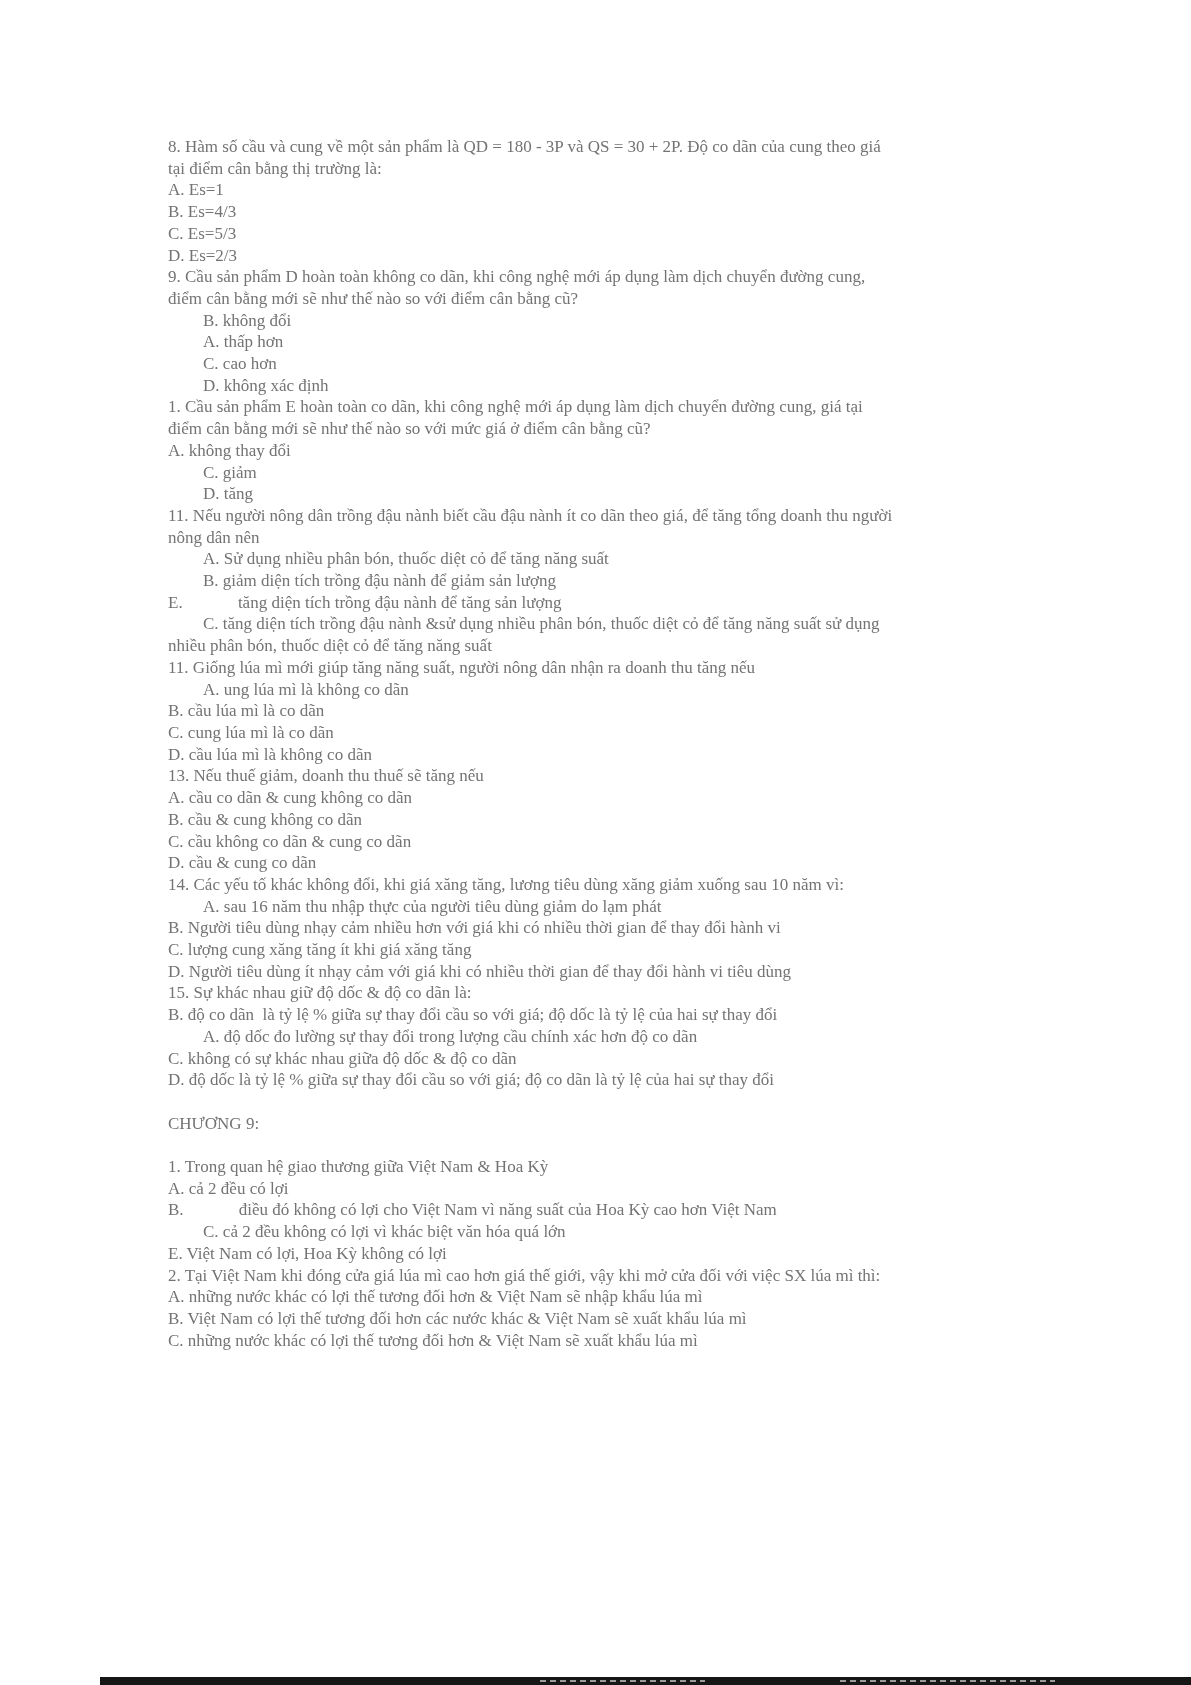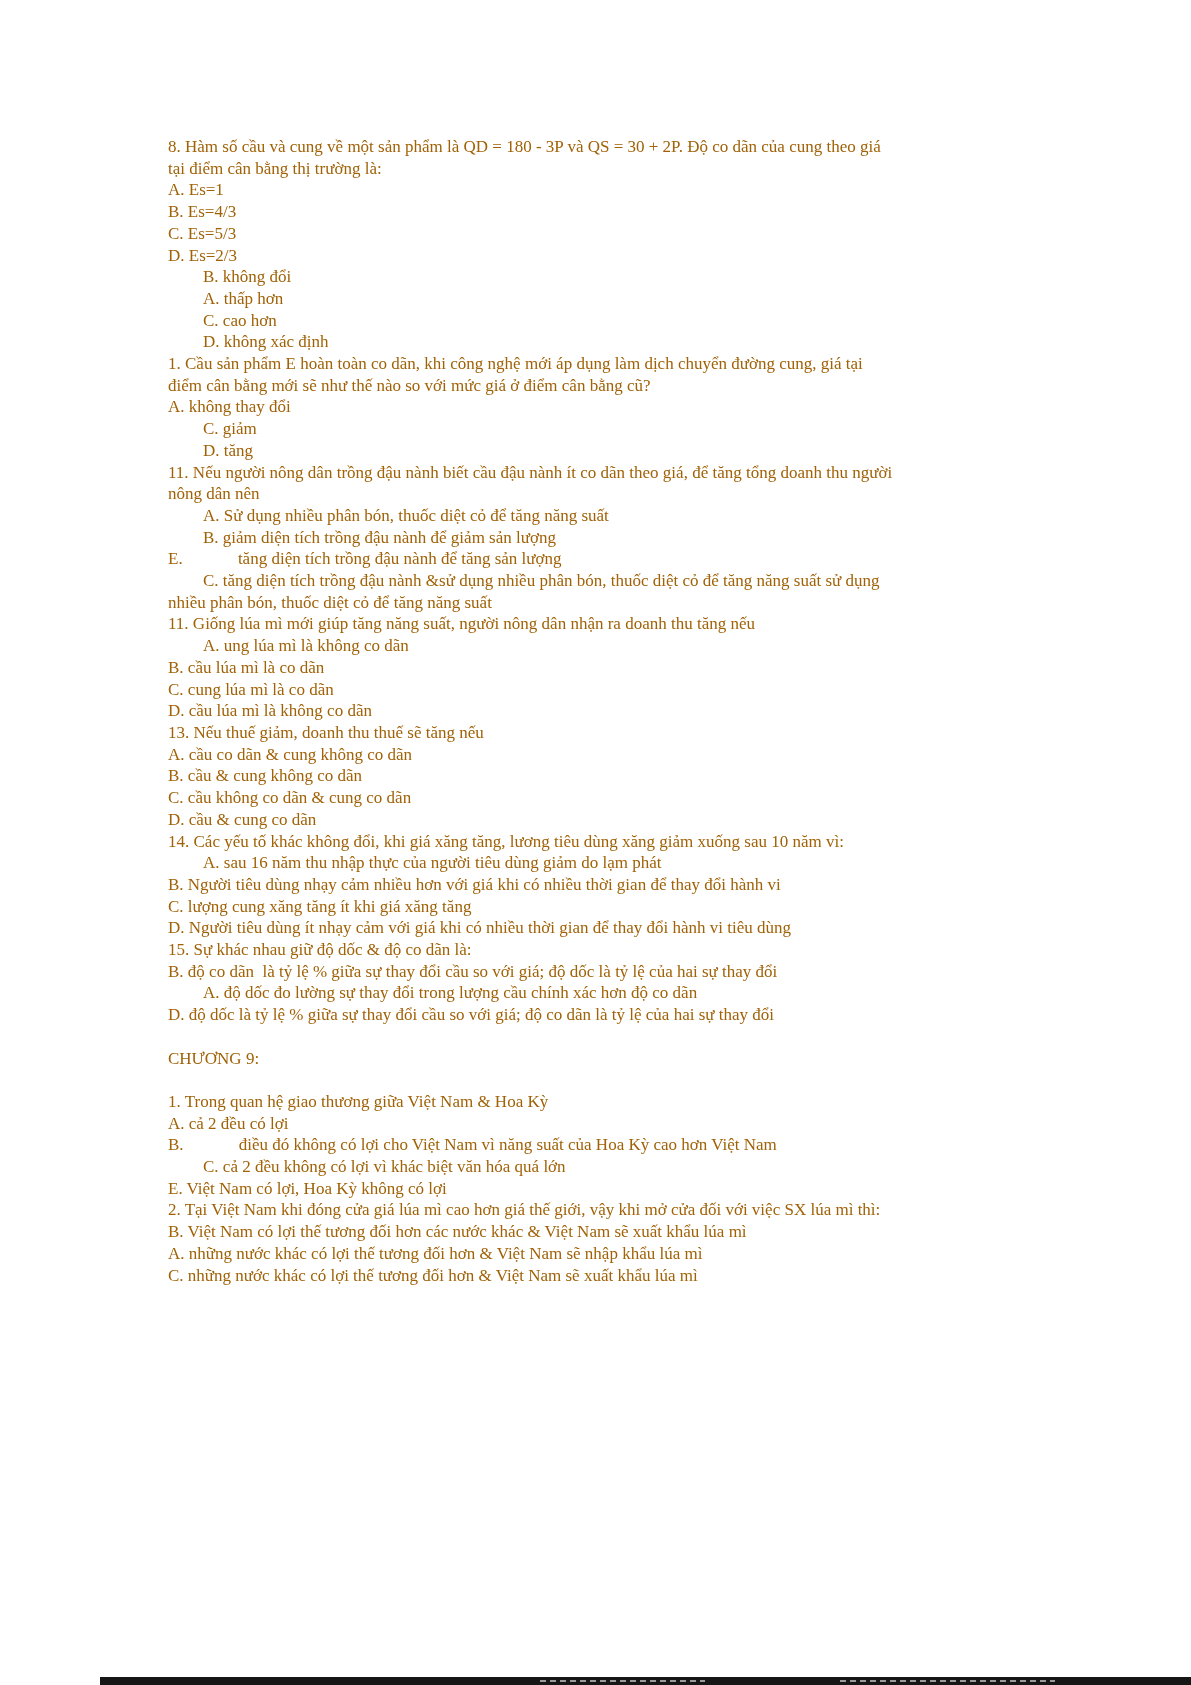--- a/index.html
+++ b/index.html
@@ -45,26 +45,27 @@
     height: 2px;
     background-image: repeating-linear-gradient(90deg, var(--dash, #9a9a9a) 0 6px, transparent 6px 10px);
   }
   .d1 { left: 440px; width: 165px; }
   .d2 { left: 740px; width: 215px; }
 </style>
 </head>
 <body style="background: rgb(255, 255, 255);">
 
 <div class="page">
-  <div class="doc" style="color: #a16207;">
+  <div class="doc" style="color: #737373;">
       <p class="line">8. Hàm số cầu và cung về một sản phẩm là QD = 180 - 3P và QS = 30 + 2P. Độ co dãn của cung theo giá tại điểm cân bằng thị trường là:</p>
       <p class="line">A. Es=1</p>
       <p class="line">B. Es=4/3</p>
       <p class="line">C. Es=5/3</p>
       <p class="line">D. Es=2/3</p>
+      <p class="line">9. Cầu sản phẩm D hoàn toàn không co dãn, khi công nghệ mới áp dụng làm dịch chuyển đường cung, điểm cân bằng mới sẽ như thế nào so với điểm cân bằng cũ?</p>
       <p class="line indent">B. không đổi</p>
       <p class="line indent">A. thấp hơn</p>
       <p class="line indent">C. cao hơn</p>
       <p class="line indent">D. không xác định</p>
       <p class="line">1. Cầu sản phẩm E hoàn toàn co dãn, khi công nghệ mới áp dụng làm dịch chuyển đường cung, giá tại điểm cân bằng mới sẽ như thế nào so với mức giá ở điểm cân bằng cũ?</p>
       <p class="line">A. không thay đổi</p>
       <p class="line indent">C. giảm</p>
       <p class="line indent">D. tăng</p>
       <p class="line">11. Nếu người nông dân trồng đậu nành biết cầu đậu nành ít co dãn theo giá, để tăng tổng doanh thu người nông dân nên</p>
       <p class="line indent">A. Sử dụng nhiều phân bón, thuốc diệt cỏ để tăng năng suất</p>
@@ -82,31 +83,32 @@
       <p class="line">C. cầu không co dãn &amp; cung co dãn</p>
       <p class="line">D. cầu &amp; cung co dãn</p>
       <p class="line">14. Các yếu tố khác không đổi, khi giá xăng tăng, lương tiêu dùng xăng giảm xuống sau 10 năm vì:</p>
       <p class="line indent">A. sau 16 năm thu nhập thực của người tiêu dùng giảm do lạm phát</p>
       <p class="line">B. Người tiêu dùng nhạy cảm nhiều hơn với giá khi có nhiều thời gian để thay đổi hành vi</p>
       <p class="line">C. lượng cung xăng tăng ít khi giá xăng tăng</p>
       <p class="line">D. Người tiêu dùng ít nhạy cảm với giá khi có nhiều thời gian để thay đổi hành vi tiêu dùng</p>
       <p class="line">15. Sự khác nhau giữ độ dốc &amp; độ co dãn là:</p>
       <p class="line">B. độ co dãn  là tỷ lệ % giữa sự thay đổi cầu so với giá; độ dốc là tỷ lệ của hai sự thay đổi</p>
       <p class="line indent">A. độ dốc đo lường sự thay đổi trong lượng cầu chính xác hơn độ co dãn</p>
+      <p class="line">C. không có sự khác nhau giữa độ dốc &amp; độ co dãn</p>
       <p class="line">D. độ dốc là tỷ lệ % giữa sự thay đổi cầu so với giá; độ co dãn là tỷ lệ của hai sự thay đổi</p>
       <p class="line"></p>
       <p class="line">CHƯƠNG 9:</p>
       <p class="line"></p>
       <p class="line">1. Trong quan hệ giao thương giữa Việt Nam &amp; Hoa Kỳ</p>
       <p class="line">A. cả 2 đều có lợi</p>
       <p class="line">B.             điều đó không có lợi cho Việt Nam vì năng suất của Hoa Kỳ cao hơn Việt Nam</p>
       <p class="line indent">C. cả 2 đều không có lợi vì khác biệt văn hóa quá lớn</p>
       <p class="line">E. Việt Nam có lợi, Hoa Kỳ không có lợi</p>
       <p class="line">2. Tại Việt Nam khi đóng cửa giá lúa mì cao hơn giá thế giới, vậy khi mở cửa đối với việc SX lúa mì thì:</p>
+      <p class="line">A. những nước khác có lợi thế tương đối hơn &amp; Việt Nam sẽ nhập khẩu lúa mì</p>
       <p class="line">B. Việt Nam có lợi thế tương đối hơn các nước khác &amp; Việt Nam sẽ xuất khẩu lúa mì</p>
-      <p class="line">A. những nước khác có lợi thế tương đối hơn &amp; Việt Nam sẽ nhập khẩu lúa mì</p>
       <p class="line">C. những nước khác có lợi thế tương đối hơn &amp; Việt Nam sẽ xuất khẩu lúa mì</p>
     </div>
   <div class="footer-bar" style="background: rgb(22, 22, 22);">
     <span class="dash d1"></span>
     <span class="dash d2"></span>
   </div>
 </div>
 
 </body></html>

